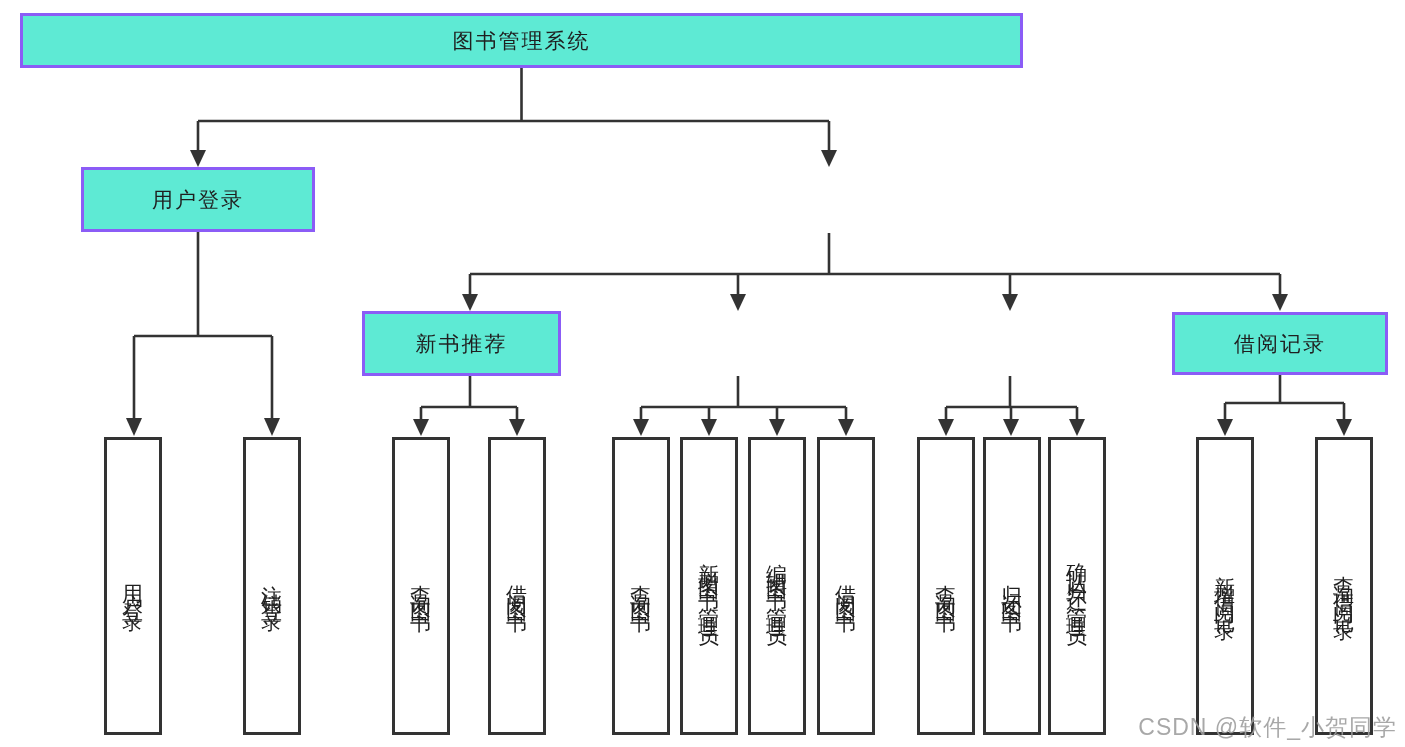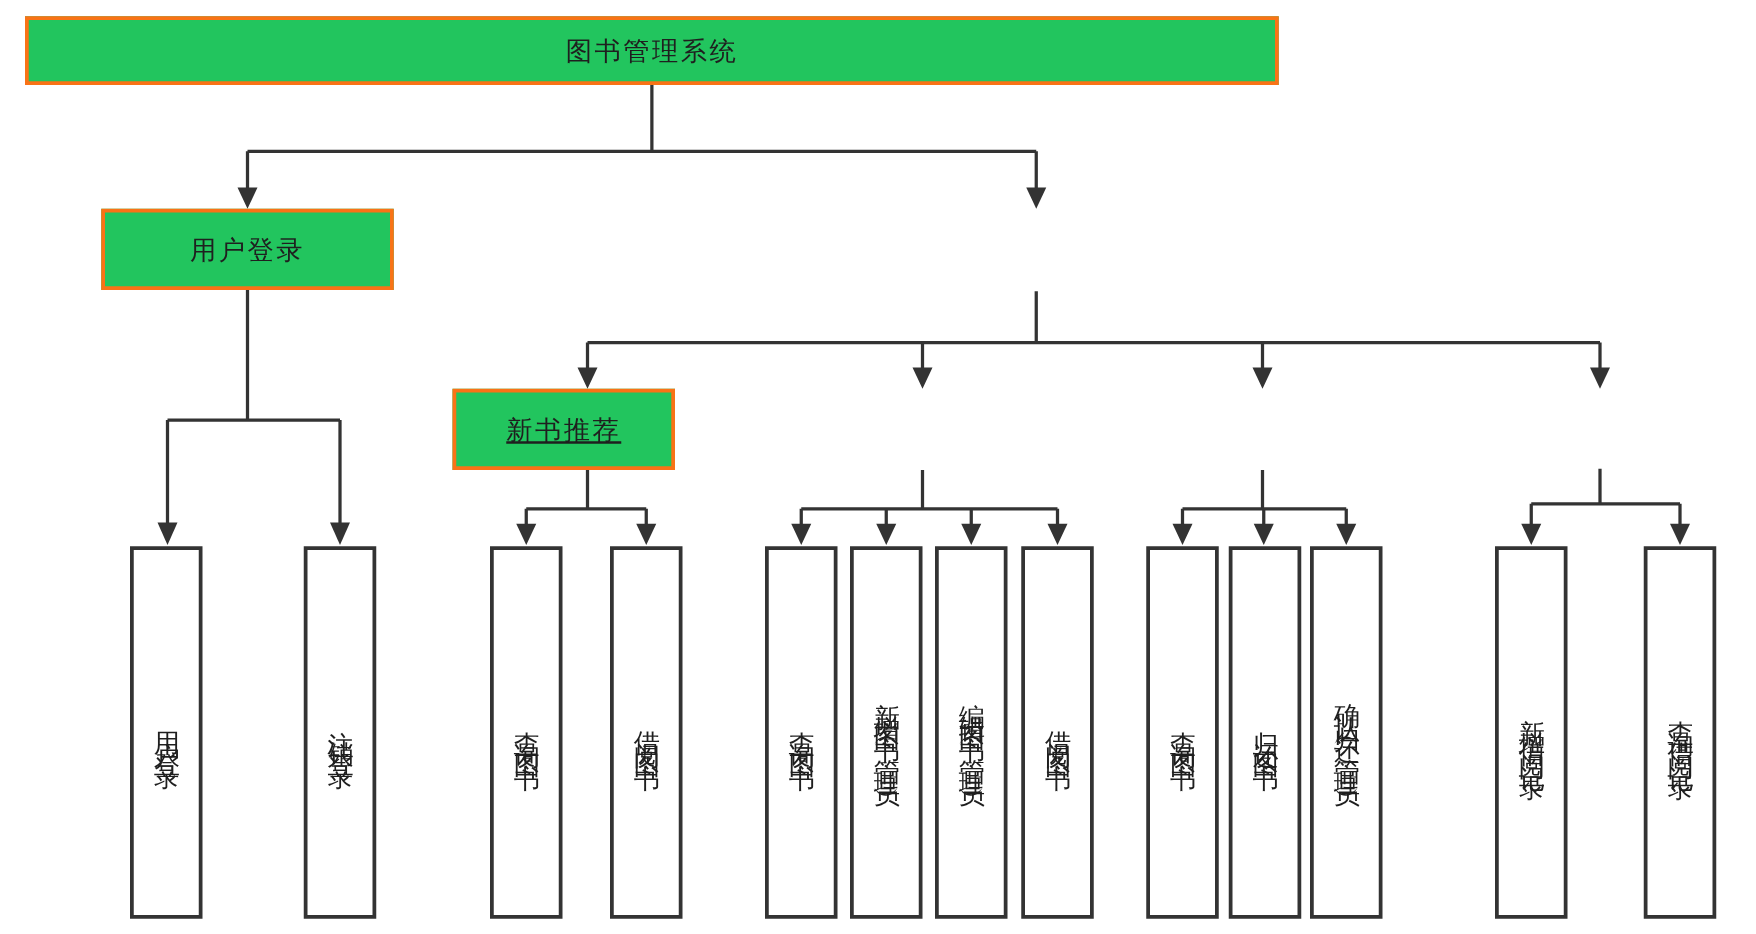--- a/index.html
+++ b/index.html
@@ -7,22 +7,22 @@
     position:relative;
     width:1405px;height:747px;
     background:#ffffff;
     font-family:"Liberation Sans","DejaVu Sans",sans-serif;
     overflow:hidden;
   }
   #connector-svg{position:absolute;left:0;top:0;width:1405px;height:747px;}
   .node{
     position:absolute;
     box-sizing:border-box;
-    border:3px solid #f97316;
-    background:#22c55e;
+    border:3px solid #8b5cf6;
+    background:#5eead4;
     display:flex;align-items:center;justify-content:center;
     color:#1f1f1f;
     font-size:21px;
     letter-spacing:2px;
     white-space:nowrap;
   }
   .vnode{
     position:absolute;
     box-sizing:border-box;
     border:3px solid #333333;
@@ -35,21 +35,21 @@
     text-orientation:mixed;
     font-size:21px;
     letter-spacing:9px;
     line-height:1;
     color:#1f1f1f;
   }
   
   .n-root    {left:20px;  top:13px;  width:1003px;height:55px;}
   .n-login   {left:81px;  top:167px; width:234px; height:65px;}
   .n-manage  {left:712px; top:168px; width:235px; height:65px;}
-  .n-newbook {left:362px; top:311px; width:178px; height:65px;text-decoration:underline;}
+  .n-newbook {left:362px; top:311px; width:199px; height:65px;}
   .n-borrow  {left:631px; top:311px; width:214px; height:65px;}
   .n-current {left:902px; top:312px; width:216px; height:64px;}
   .n-records {left:1172px;top:312px; width:216px; height:63px;}
   .leaf{top:437px;width:58px;height:298px;}
   .l-lu{left:104px;} .l-ll{left:243px;}
   .l-nq{left:392px;} .l-nb{left:488px;}
   .l-bq{left:612px;} .l-ba{left:680px;} .l-be{left:748px;} .l-bb{left:817px;}
   .l-cq{left:917px;} .l-cr{left:983px;} .l-cc{left:1048px;}
   .l-ra{left:1196px;} .l-rq{left:1315px;}
   .watermark{
@@ -110,20 +110,23 @@
     <span>图书管理系统</span>
   </div>
 
   <div class="node n-login">
     <span>用户登录</span>
   </div>
 
   <div class="node n-newbook">
     <span>新书推荐</span>
   </div>
+  <div class="node n-records">
+    <span>借阅记录</span>
+  </div>
 
   <div class="vnode leaf l-lu">
     <span>用户登录</span>
   </div>
   <div class="vnode leaf l-ll">
     <span>注销登录</span>
   </div>
 
   <div class="vnode leaf l-nq">
     <span>查询图书</span>
@@ -155,14 +158,15 @@
     <span>确认归还（管理员）</span>
   </div>
 
   <div class="vnode leaf l-ra">
     <span>新增借阅记录</span>
   </div>
   <div class="vnode leaf l-rq">
     <span>查询借阅记录</span>
   </div>
 
+  <div class="watermark">CSDN @软件_小贺同学</div>
 
 </div>
 
 </body></html>

